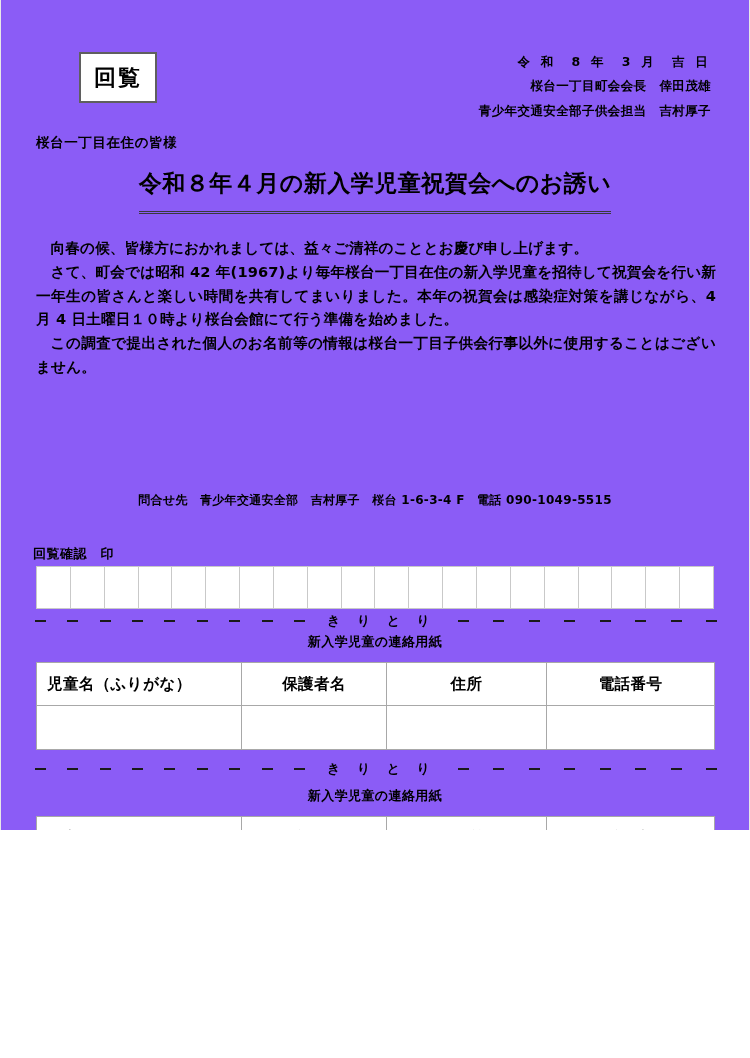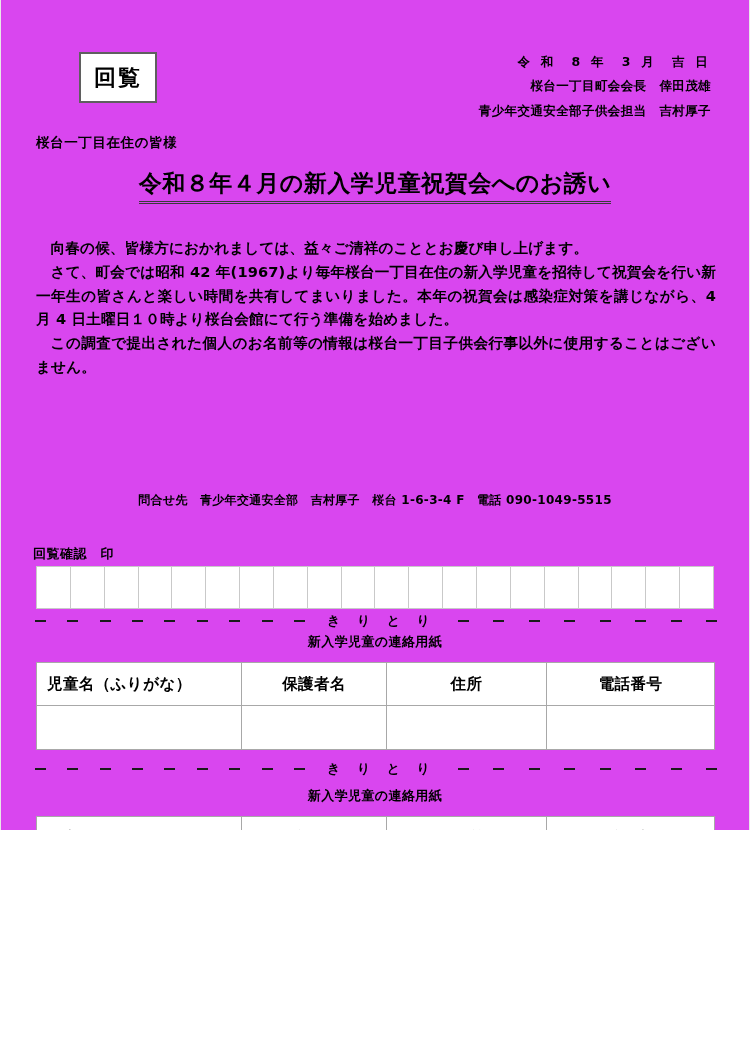--- a/index.html
+++ b/index.html
@@ -8,21 +8,21 @@
     background: #ffffff;
   }
   body {
     font-family: "DejaVu Sans", "Liberation Sans", sans-serif;
     color: #000000;
   }
   #page {
     position: relative;
     width: 750px;
     height: 830px;
-    background: #d946ef;
+    background: #8b5cf6;
     border-left: 1px solid #e8e8e8;
     border-right: 1px solid #e8e8e8;
     box-sizing: border-box;
     overflow: hidden;
   }
 
   
   .kairan-box {
     position: absolute;
     left: 78px;
@@ -67,21 +67,21 @@
     left: 0;
     right: 0;
     top: 168px;
     text-align: center;
   }
   .doc-title .title-inner {
     display: inline-block;
     font-size: 23px;
     font-weight: bold;
     letter-spacing: 0.5px;
-    padding-bottom: 2px;
+    padding-bottom: 12px;
     border-bottom: 3px double #3a3a3a;
     white-space: nowrap;
   }
 
   
   .body-block {
     position: absolute;
     left: 35px;
     top: 236px;
     width: 680px;

